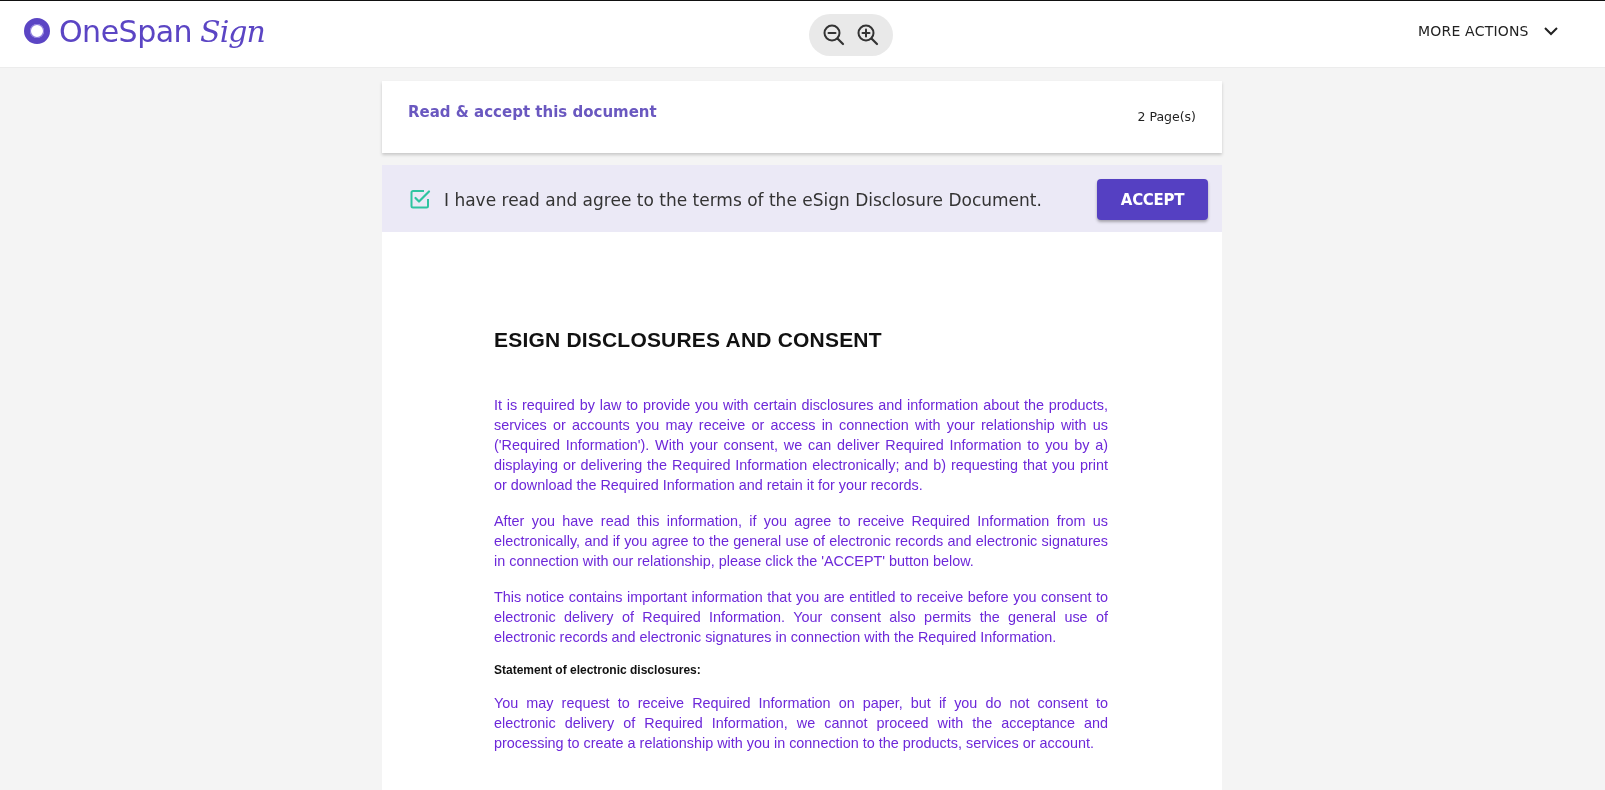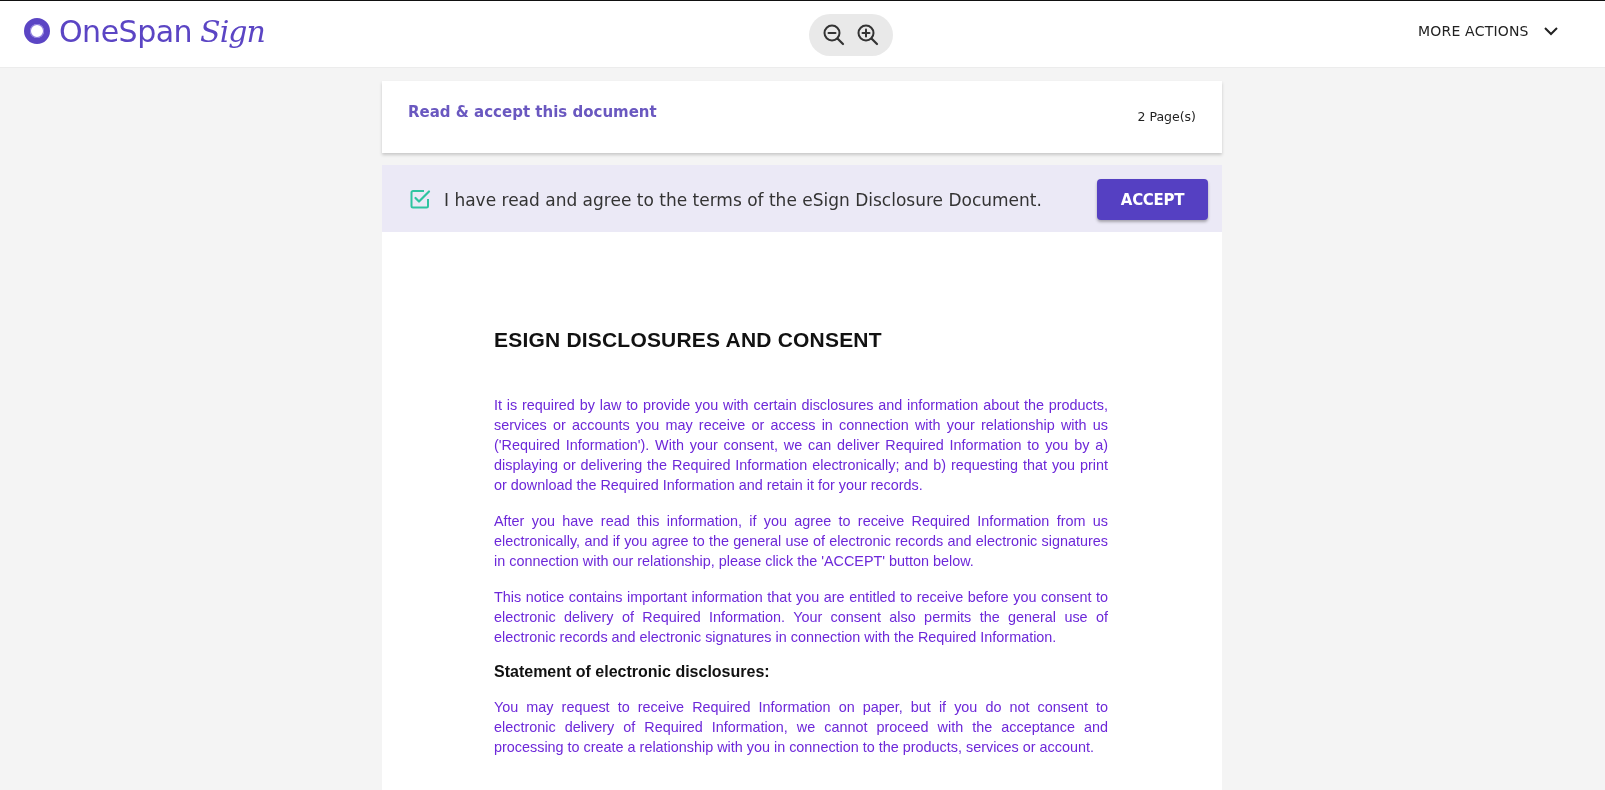--- a/index.html
+++ b/index.html
@@ -82,21 +82,21 @@
   .doc-inner { position: absolute; left: 112px; top: 96px; width: 614px; color: #222; }
   .doc-h1 {
     font-family: "Liberation Sans", sans-serif; font-weight: bold; font-size: 21px; color: #111;
     margin-bottom: 43px; letter-spacing: 0.2px;
   }
   .doc-p {
     font-family: "Liberation Sans", sans-serif; font-size: 14.4px; line-height: 20px;
     text-align: justify; margin-bottom: 16px; color: #6d28d9;
   }
   .doc-h2 {
-    font-family: "Liberation Sans", sans-serif; font-weight: bold; font-size: 16px; color: #111;
+    font-family: "Liberation Sans", sans-serif; font-weight: bold; font-size: 12px; color: #111;
     margin-top: 10px; margin-bottom: 16px;
   }
 </style>
 </head>
 <body>
 
 <div class="topline"></div>
 
 <header class="header">
   <div class="logo">

